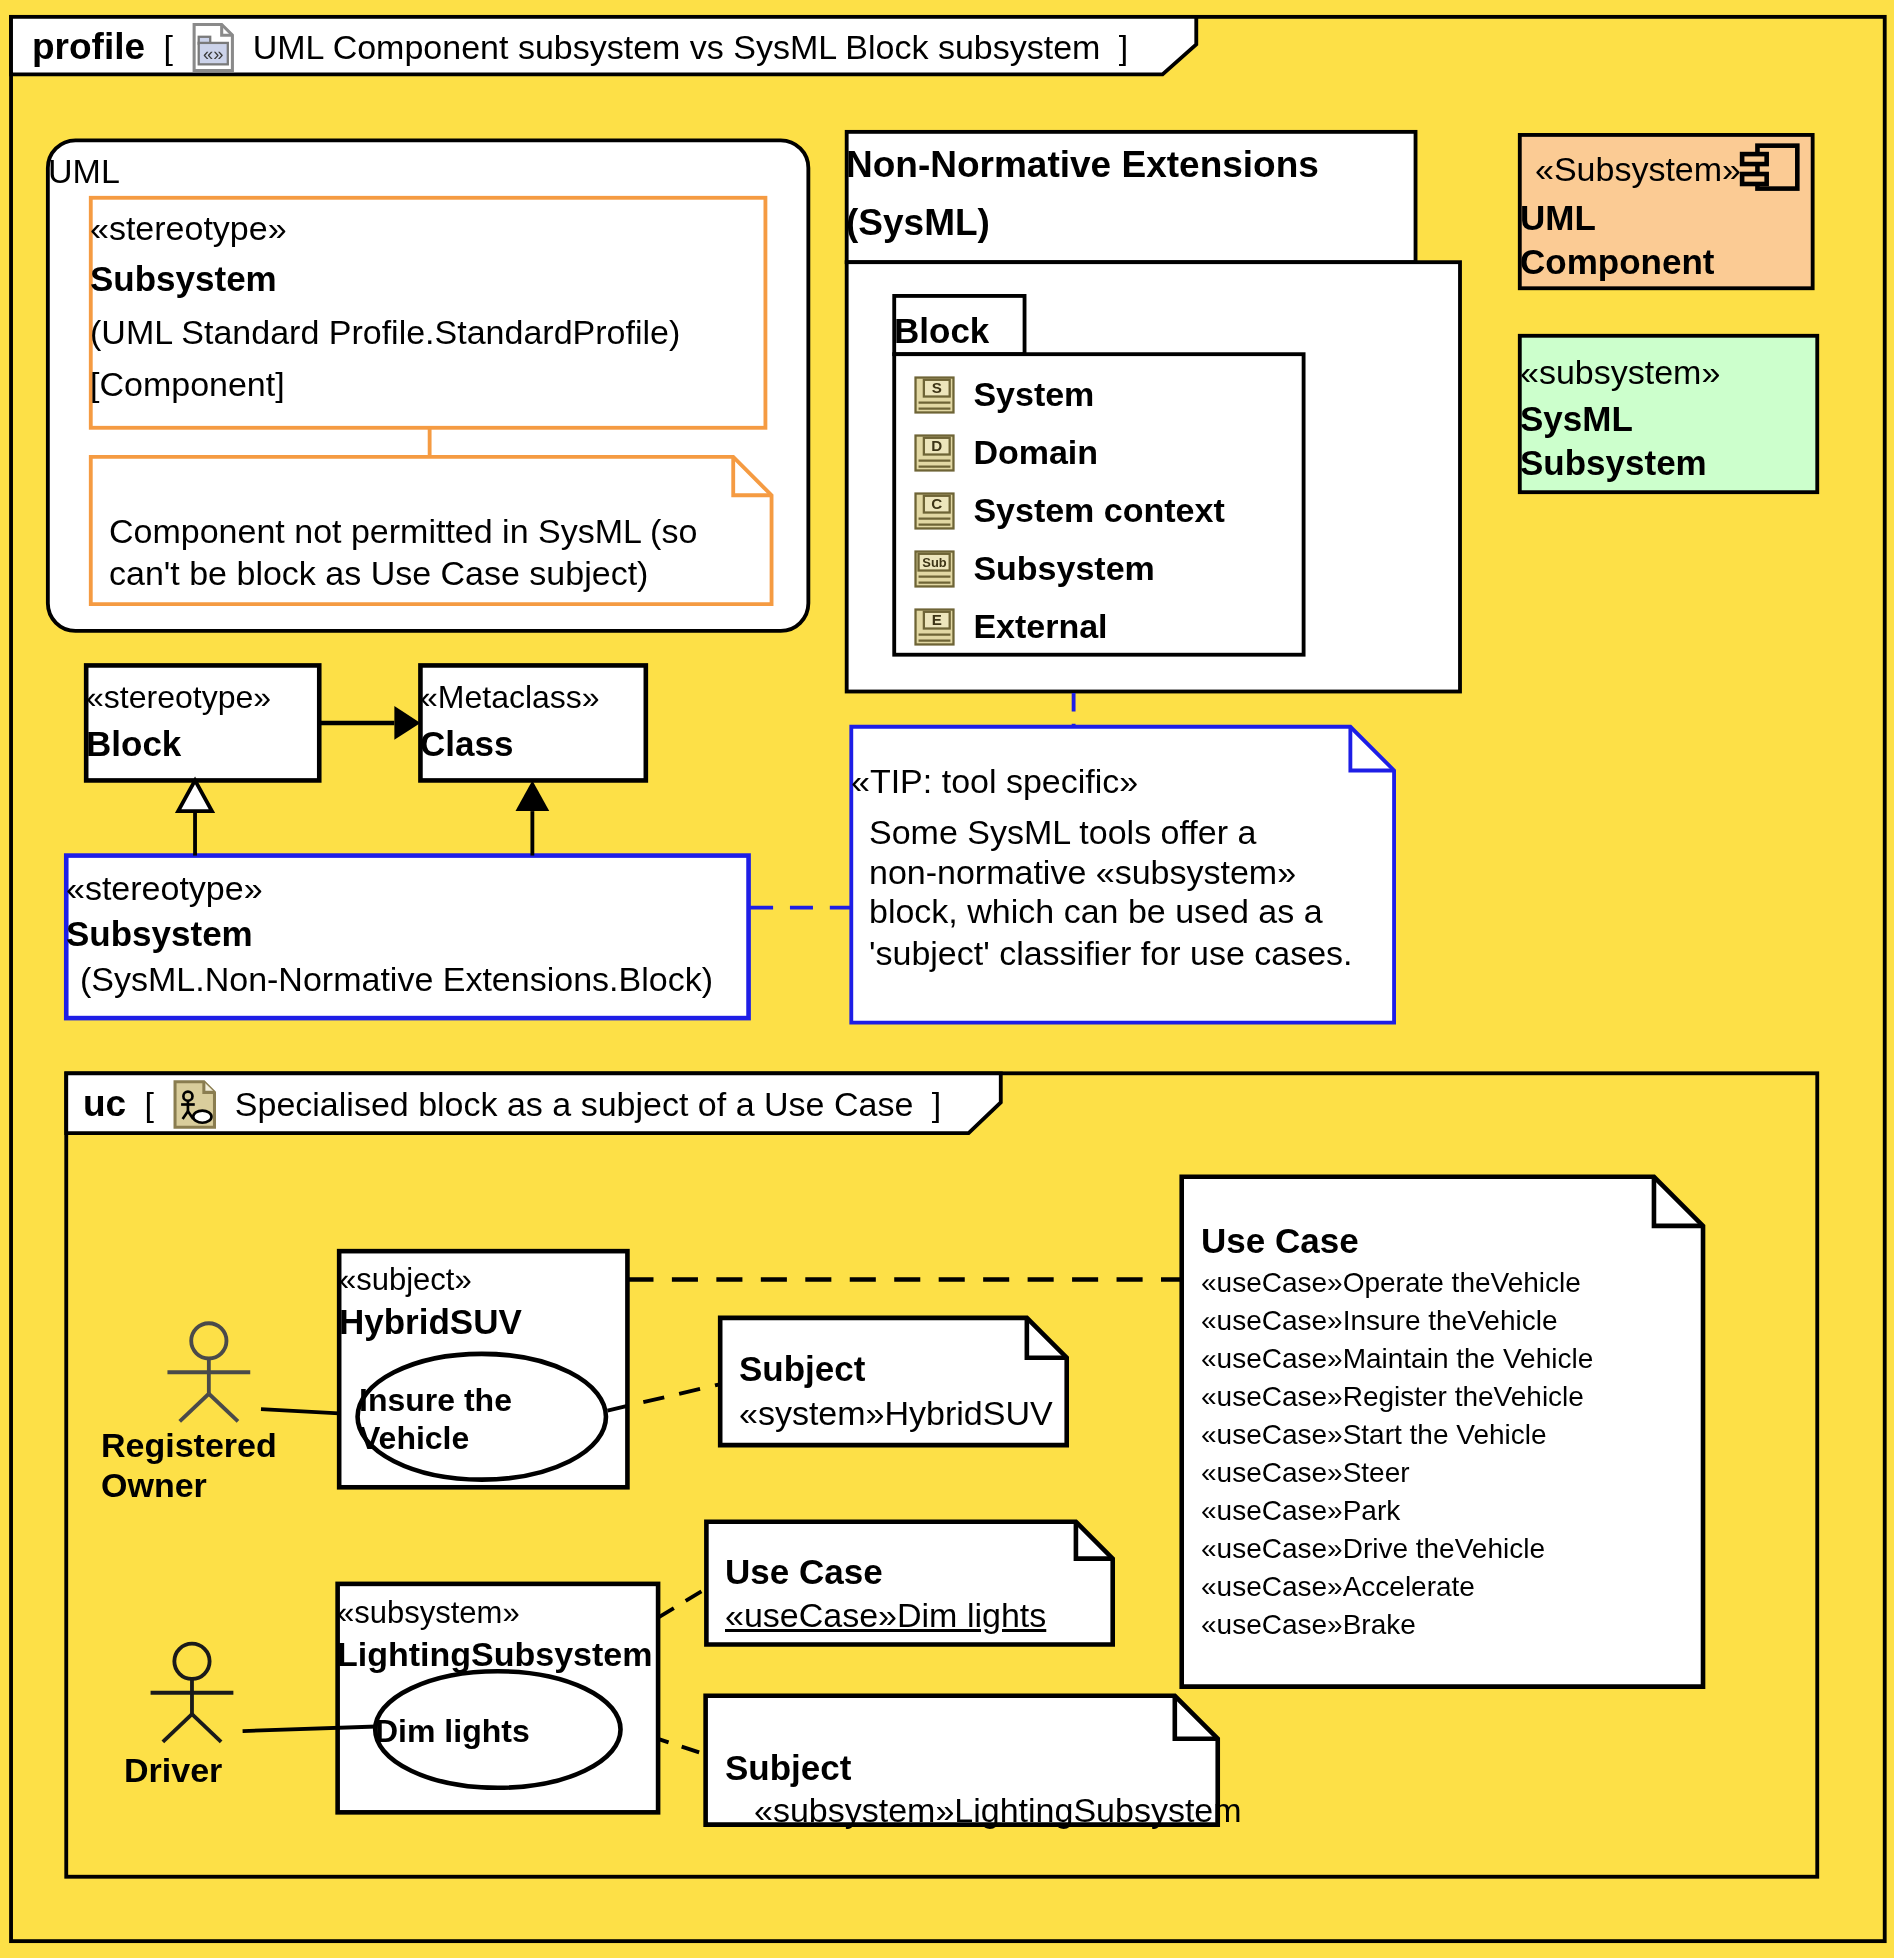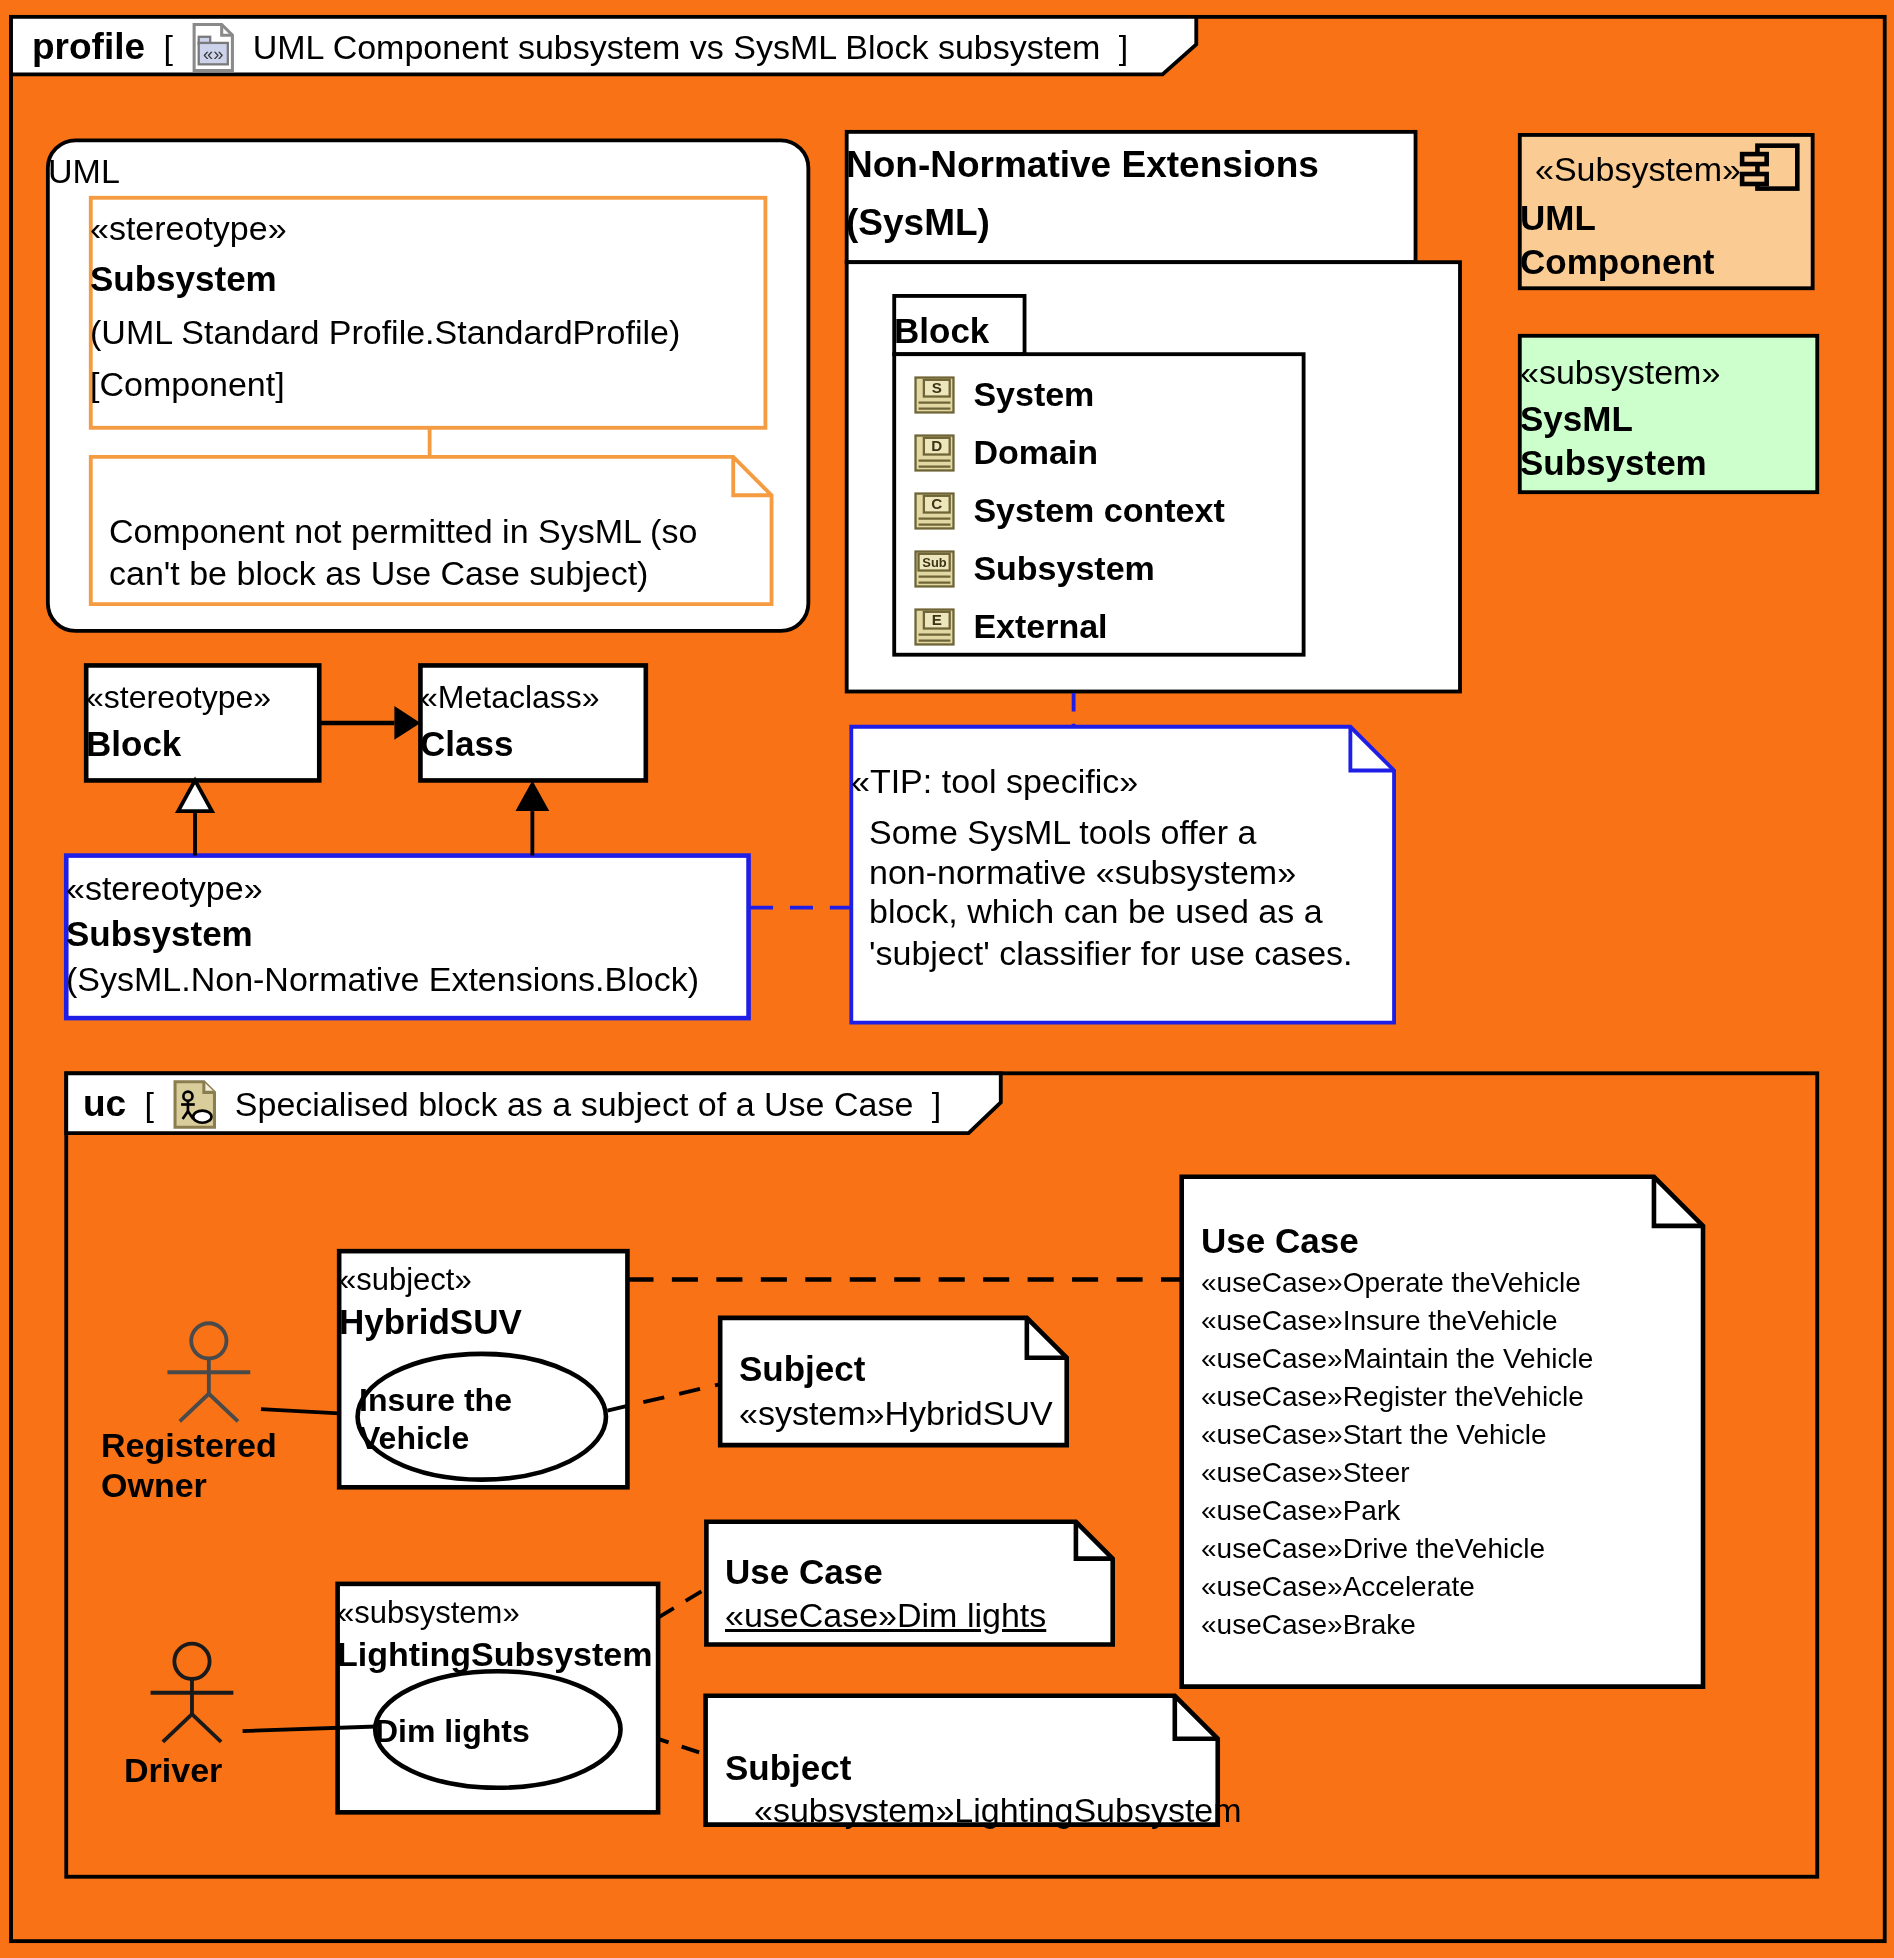--- a/index.html
+++ b/index.html
@@ -1,16 +1,16 @@
 <!DOCTYPE html>
 <html style="font-size:12.3px"><head>
 <meta charset="utf-8">
 <style>
   html,body{margin:0;padding:0;background:#ffffff;}
-  #canvas{position:relative;width:1895px;height:1958px;background:#f97316;overflow:hidden;
+  #canvas{position:relative;width:1895px;height:1958px;background:#fde047;overflow:hidden;
           font-family:"Liberation Sans",sans-serif;}
   #overlay{position:absolute;left:0;top:0;}
   .t{position:absolute;color:#000;white-space:nowrap;line-height:1.15;
      font-family:"Liberation Sans",sans-serif;}
   .c{text-align:left;}
   .b{font-weight:bold;}
   .f40{font-size:31px}.f42{font-size:32px}.f44{font-size:34px}.f46{font-size:35px}.f48{font-size:37px}
   .tabrow{display:flex;align-items:center;gap:18.4px;}
   .blockrow{display:flex;align-items:center;gap:18.4px;height:58px;}
   .ucitem{font-size:28px;line-height:38px;}
@@ -195,21 +195,21 @@
 <div class="t c f44" style="left:1520px;top:353px;width:297px;">«subsystem»</div>
 <div class="t c f46 b" style="left:1520px;top:399px;width:297px;">SysML</div>
 <div class="t c f46 b" style="left:1520px;top:443px;width:297px;">Subsystem</div>
 
 <div class="t c f42" style="left:86px;top:679px;width:233px;">«stereotype»</div>
 <div class="t c f46 b" style="left:86px;top:724px;width:233px;">Block</div>
 <div class="t c f42" style="left:420px;top:679px;width:225px;">«Metaclass»</div>
 <div class="t c f46 b" style="left:420px;top:724px;width:225px;">Class</div>
 <div class="t c f44" style="left:66px;top:869px;width:682px;">«stereotype»</div>
 <div class="t c f46 b" style="left:66px;top:914px;width:682px;">Subsystem</div>
-<div class="t c f44" style="left:66px;top:960px;width:682px;">(SysML.Non-Normative Extensions.Block)</div>
+<div class="t c f44" style="left:80px;top:960px;width:682px;">(SysML.Non-Normative Extensions.Block)</div>
 
 <div class="t tabrow" style="left:83px;top:1083px;height:43px;">
   <span class="f48 b">uc</span>
   <span class="f44">[</span>
   <svg width="44" height="49" viewBox="0 0 58 64">
     <path d="M4,2 L42,2 L56,16 L56,62 L4,62 Z" fill="#d9cd9c" stroke="#8a7d50" stroke-width="4"></path>
     <path d="M42,2 L42,16 L56,16" fill="#f5f0dc" stroke="#8a7d50" stroke-width="4"></path>
     <g stroke="#000" stroke-width="3.5" fill="none">
       <circle cx="21" cy="21" r="6"></circle>
       <line x1="21" y1="27" x2="21" y2="41"></line>

